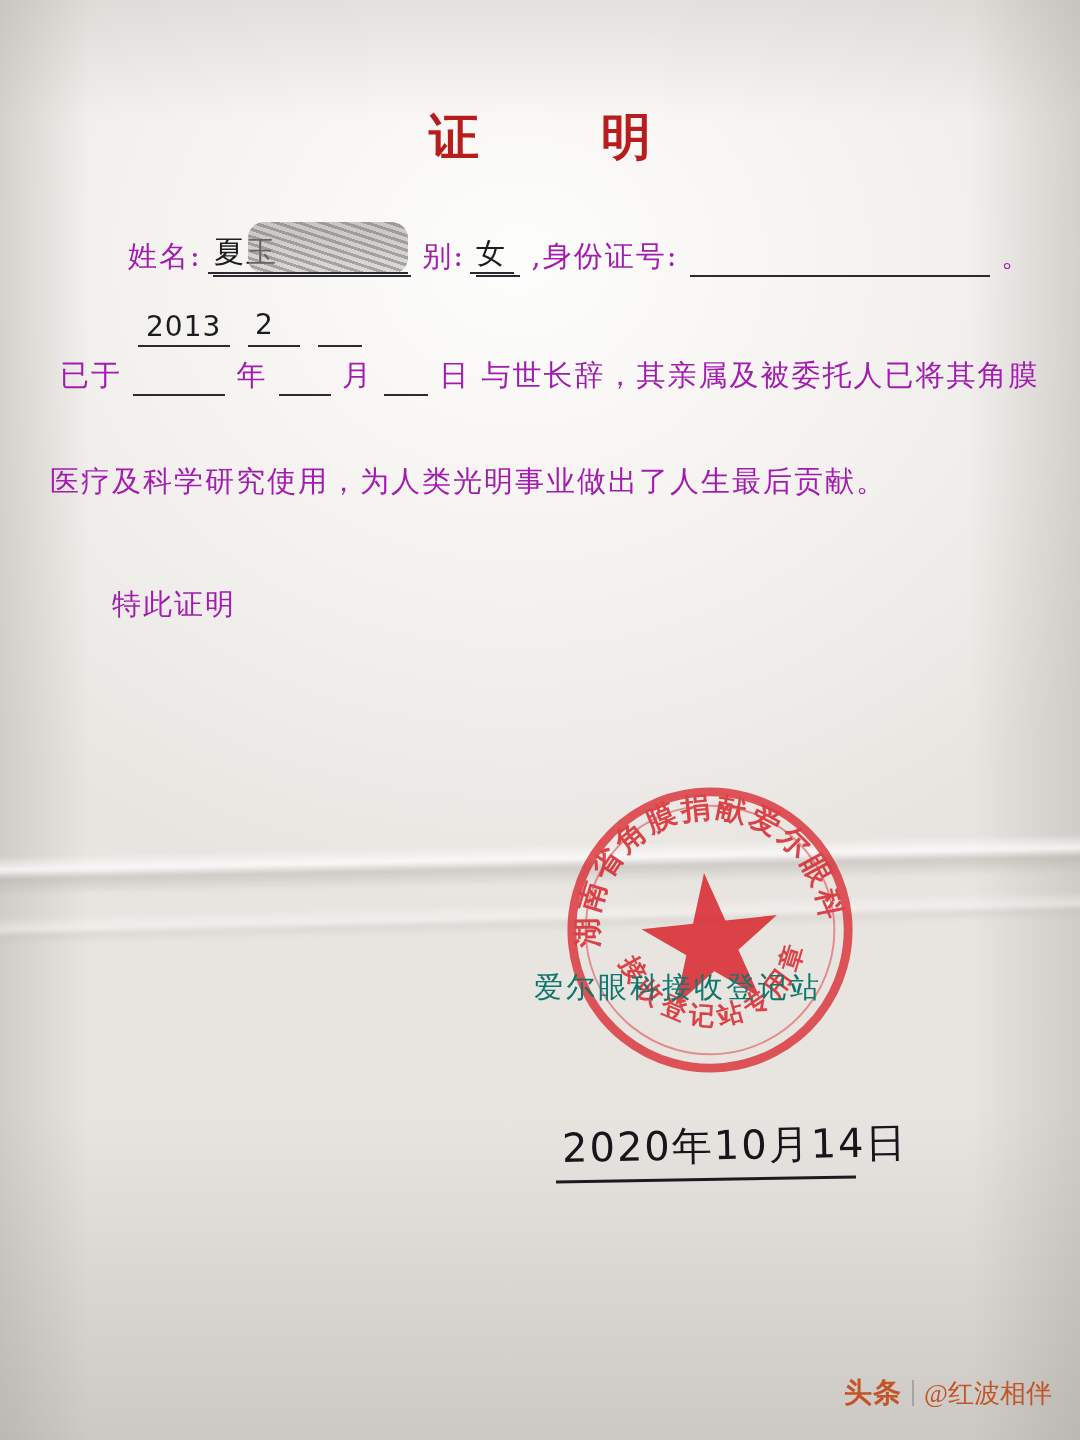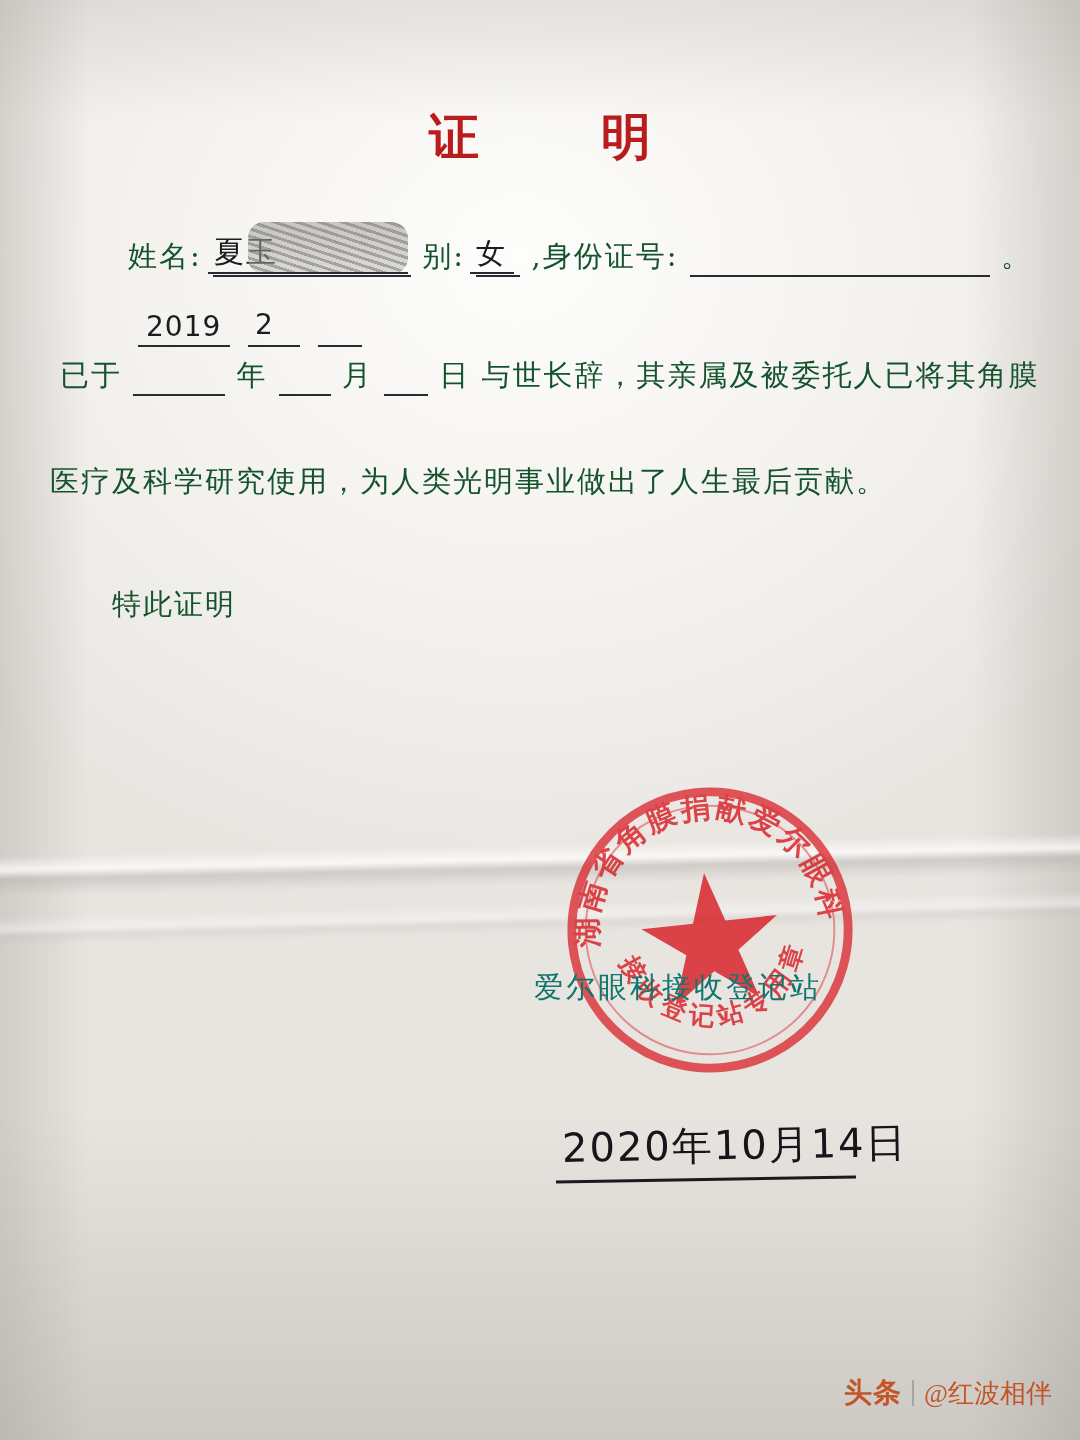--- a/index.html
+++ b/index.html
@@ -89,21 +89,21 @@
     font-size: 50px;
     font-weight: bold;
     letter-spacing: 36px;
     text-indent: 36px;
     color: #b91c1c;
     font-family: "DejaVu Serif", serif;
   }
 
   .body-line {
     position: absolute;
-    color: #14532d;
+    color: #a21caf;
     font-size: 29px;
     letter-spacing: 2px;
     white-space: nowrap;
     font-family: "DejaVu Serif", serif;
   }
 
   .line1 { left: 128px; top: 237px; }
   .line2 { left: 60px;  top: 312px; margin-top: 44px; }
   .line3 { left: 50px;  top: 383px; }
   .line4 { left: 50px;  top: 462px; }
@@ -301,21 +301,21 @@
       <span>已于</span>
       <span class="blank-rule" style="width:92px;height:30px;"></span>
       <span>年</span>
       <span class="blank-rule" style="width:52px;height:30px;"></span>
       <span>月</span>
       <span class="blank-rule" style="width:44px;height:30px;"></span>
       <span>日</span>
       <span>与世长辞，其亲属及被委托人已将其角膜</span>
     </div>
 
-    <div class="hand hw-year">2019</div>
+    <div class="hand hw-year">2013</div>
     <div class="hw-year-under"></div>
     <div class="hand hw-month">2</div>
     <div class="hw-month-under"></div>
     <div class="hw-day-under"></div>
 
     <div class="body-line line4">医疗及科学研究使用，为人类光明事业做出了人生最后贡献。</div>
     <div class="body-line line5">特此证明</div>
 
     <div class="seal">
       <svg viewBox="0 0 300 300" xmlns="http://www.w3.org/2000/svg">

